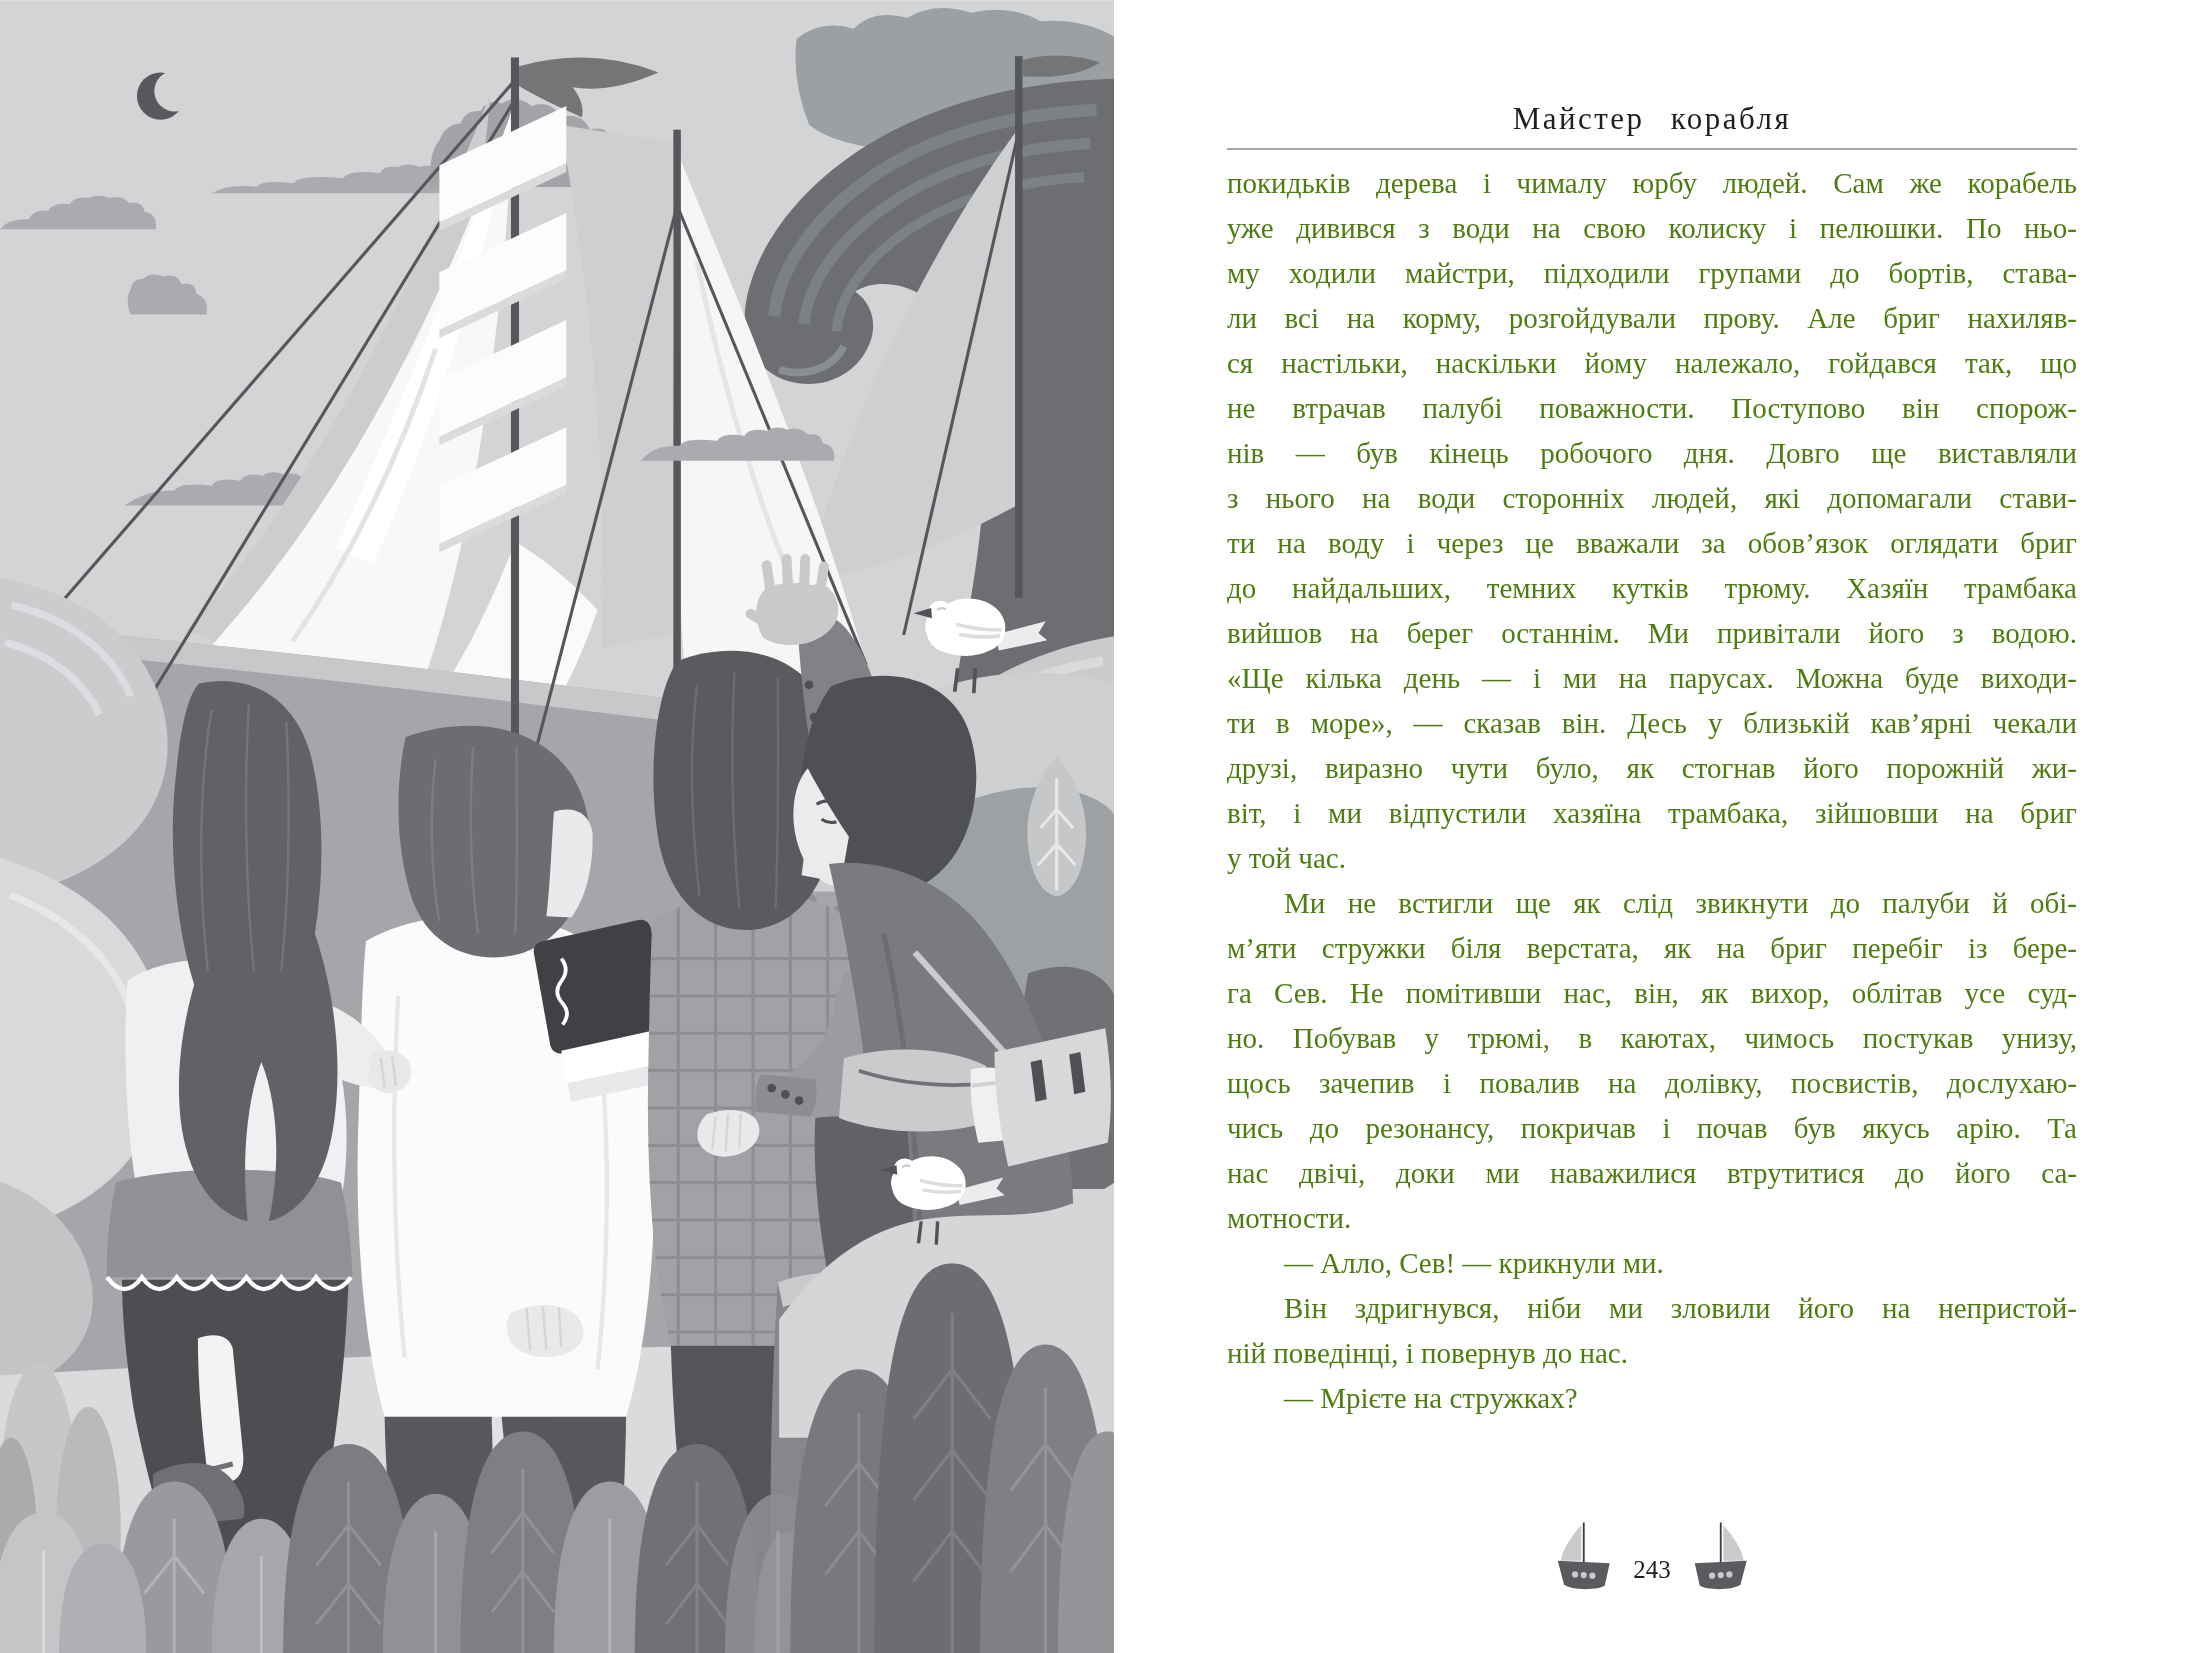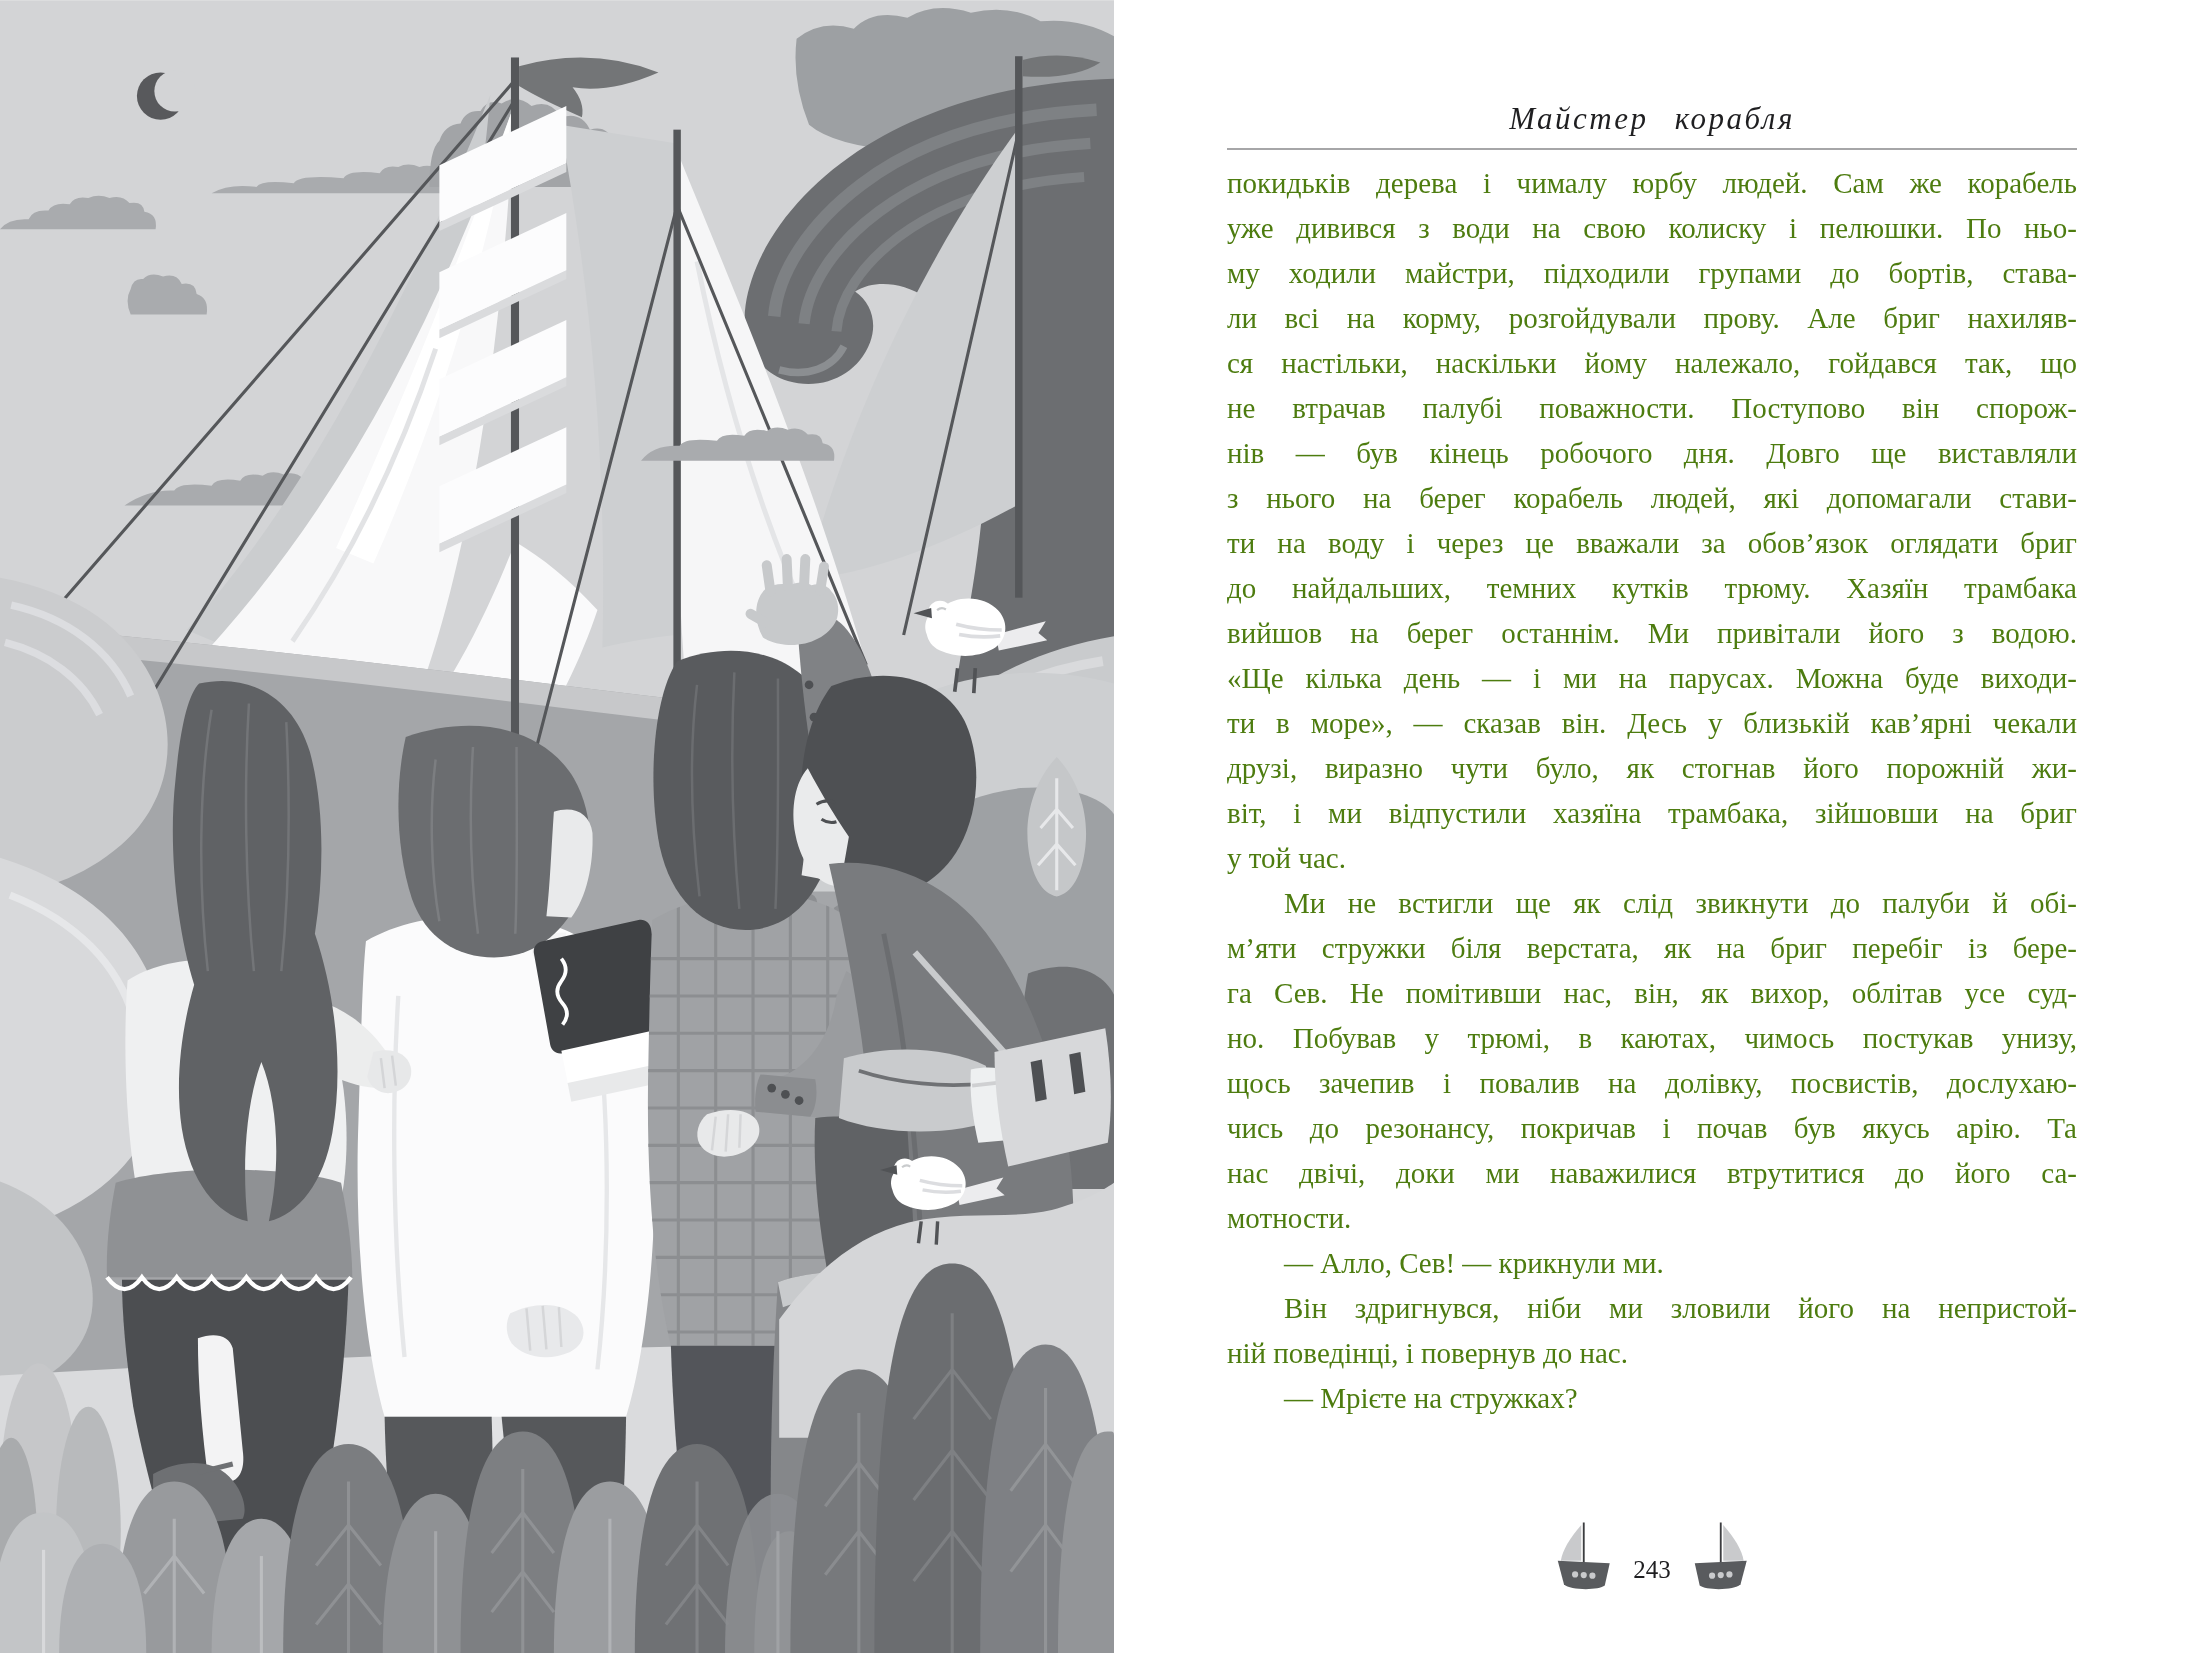--- a/index.html
+++ b/index.html
@@ -1,21 +1,21 @@
 <!DOCTYPE html>
 <html style="font-size:10px"><head>
 <meta charset="utf-8">
 <style>
   html,body{margin:0;padding:0;background:#ffffff;}
   #page{position:relative;width:2205px;height:1654px;background:#ffffff;overflow:hidden;
         font-family:"Liberation Serif", serif;}
   #illu{position:absolute;left:0;top:0;width:1114px;height:1654px;}
   #right{position:absolute;left:1227px;top:0;width:850px;height:1654px;}
   .header-title{position:absolute;top:101px;left:0;width:100%;text-align:center;
-      font-size:31px;letter-spacing:2.5px;word-spacing:16px;color:#1f1f21;white-space:nowrap;font-style:italic;}
+      font-size:31px;letter-spacing:2.5px;word-spacing:16px;color:#1f1f21;white-space:nowrap;}
   .rule{position:absolute;top:148px;left:0;width:100%;height:1.9px;background:#a6a6a8;}
   .text-block{position:absolute;top:161px;left:0;width:100%;font-size:29px;line-height:45px;color:#4d7c0f;}
   .line{text-align:justify;text-align-last:justify;white-space:normal;}
   .line.end{text-align-last:left;}
   .line.ind{text-indent:57px;}
   .footer{position:absolute;top:1520px;left:50%;transform:translateX(-50%);
       display:flex;align-items:flex-end;gap:21px;}
   .pagenum{font-size:25px;color:#1f1f21;padding-bottom:8.7px;}
   .bship{display:block;}
 </style>
@@ -330,21 +330,21 @@
     <div class="rule"></div>
 
     <div class="text-block">
         <div class="line">покидьків дерева і чималу юрбу людей. Сам же корабель</div>
         <div class="line">уже дивився з води на свою колиску і пелюшки. По ньо-</div>
         <div class="line">му ходили майстри, підходили групами до бортів, става-</div>
         <div class="line">ли всі на корму, розгойдували прову. Але бриг нахиляв-</div>
         <div class="line">ся настільки, наскільки йому належало, гойдався так, що</div>
         <div class="line">не втрачав палубі поважности. Поступово він спорож-</div>
         <div class="line">нів — був кінець робочого дня. Довго ще виставляли</div>
-        <div class="line">з нього на берег корабель людей, які допомагали стави-</div>
+        <div class="line">з нього на води сторонніх людей, які допомагали стави-</div>
         <div class="line">ти на воду і через це вважали за обов’язок оглядати бриг</div>
         <div class="line">до найдальших, темних кутків трюму. Хазяїн трамбака</div>
         <div class="line">вийшов на берег останнім. Ми привітали його з водою.</div>
         <div class="line">«Ще кілька день — і ми на парусах. Можна буде виходи-</div>
         <div class="line">ти в море», — сказав він. Десь у близькій кав’ярні чекали</div>
         <div class="line">друзі, виразно чути було, як стогнав його порожній жи-</div>
         <div class="line">віт, і ми відпустили хазяїна трамбака, зійшовши на бриг</div>
         <div class="line end">у той час.</div>
         <div class="line ind">Ми не встигли ще як слід звикнути до палуби й обі-</div>
         <div class="line">м’яти стружки біля верстата, як на бриг перебіг із бере-</div>

